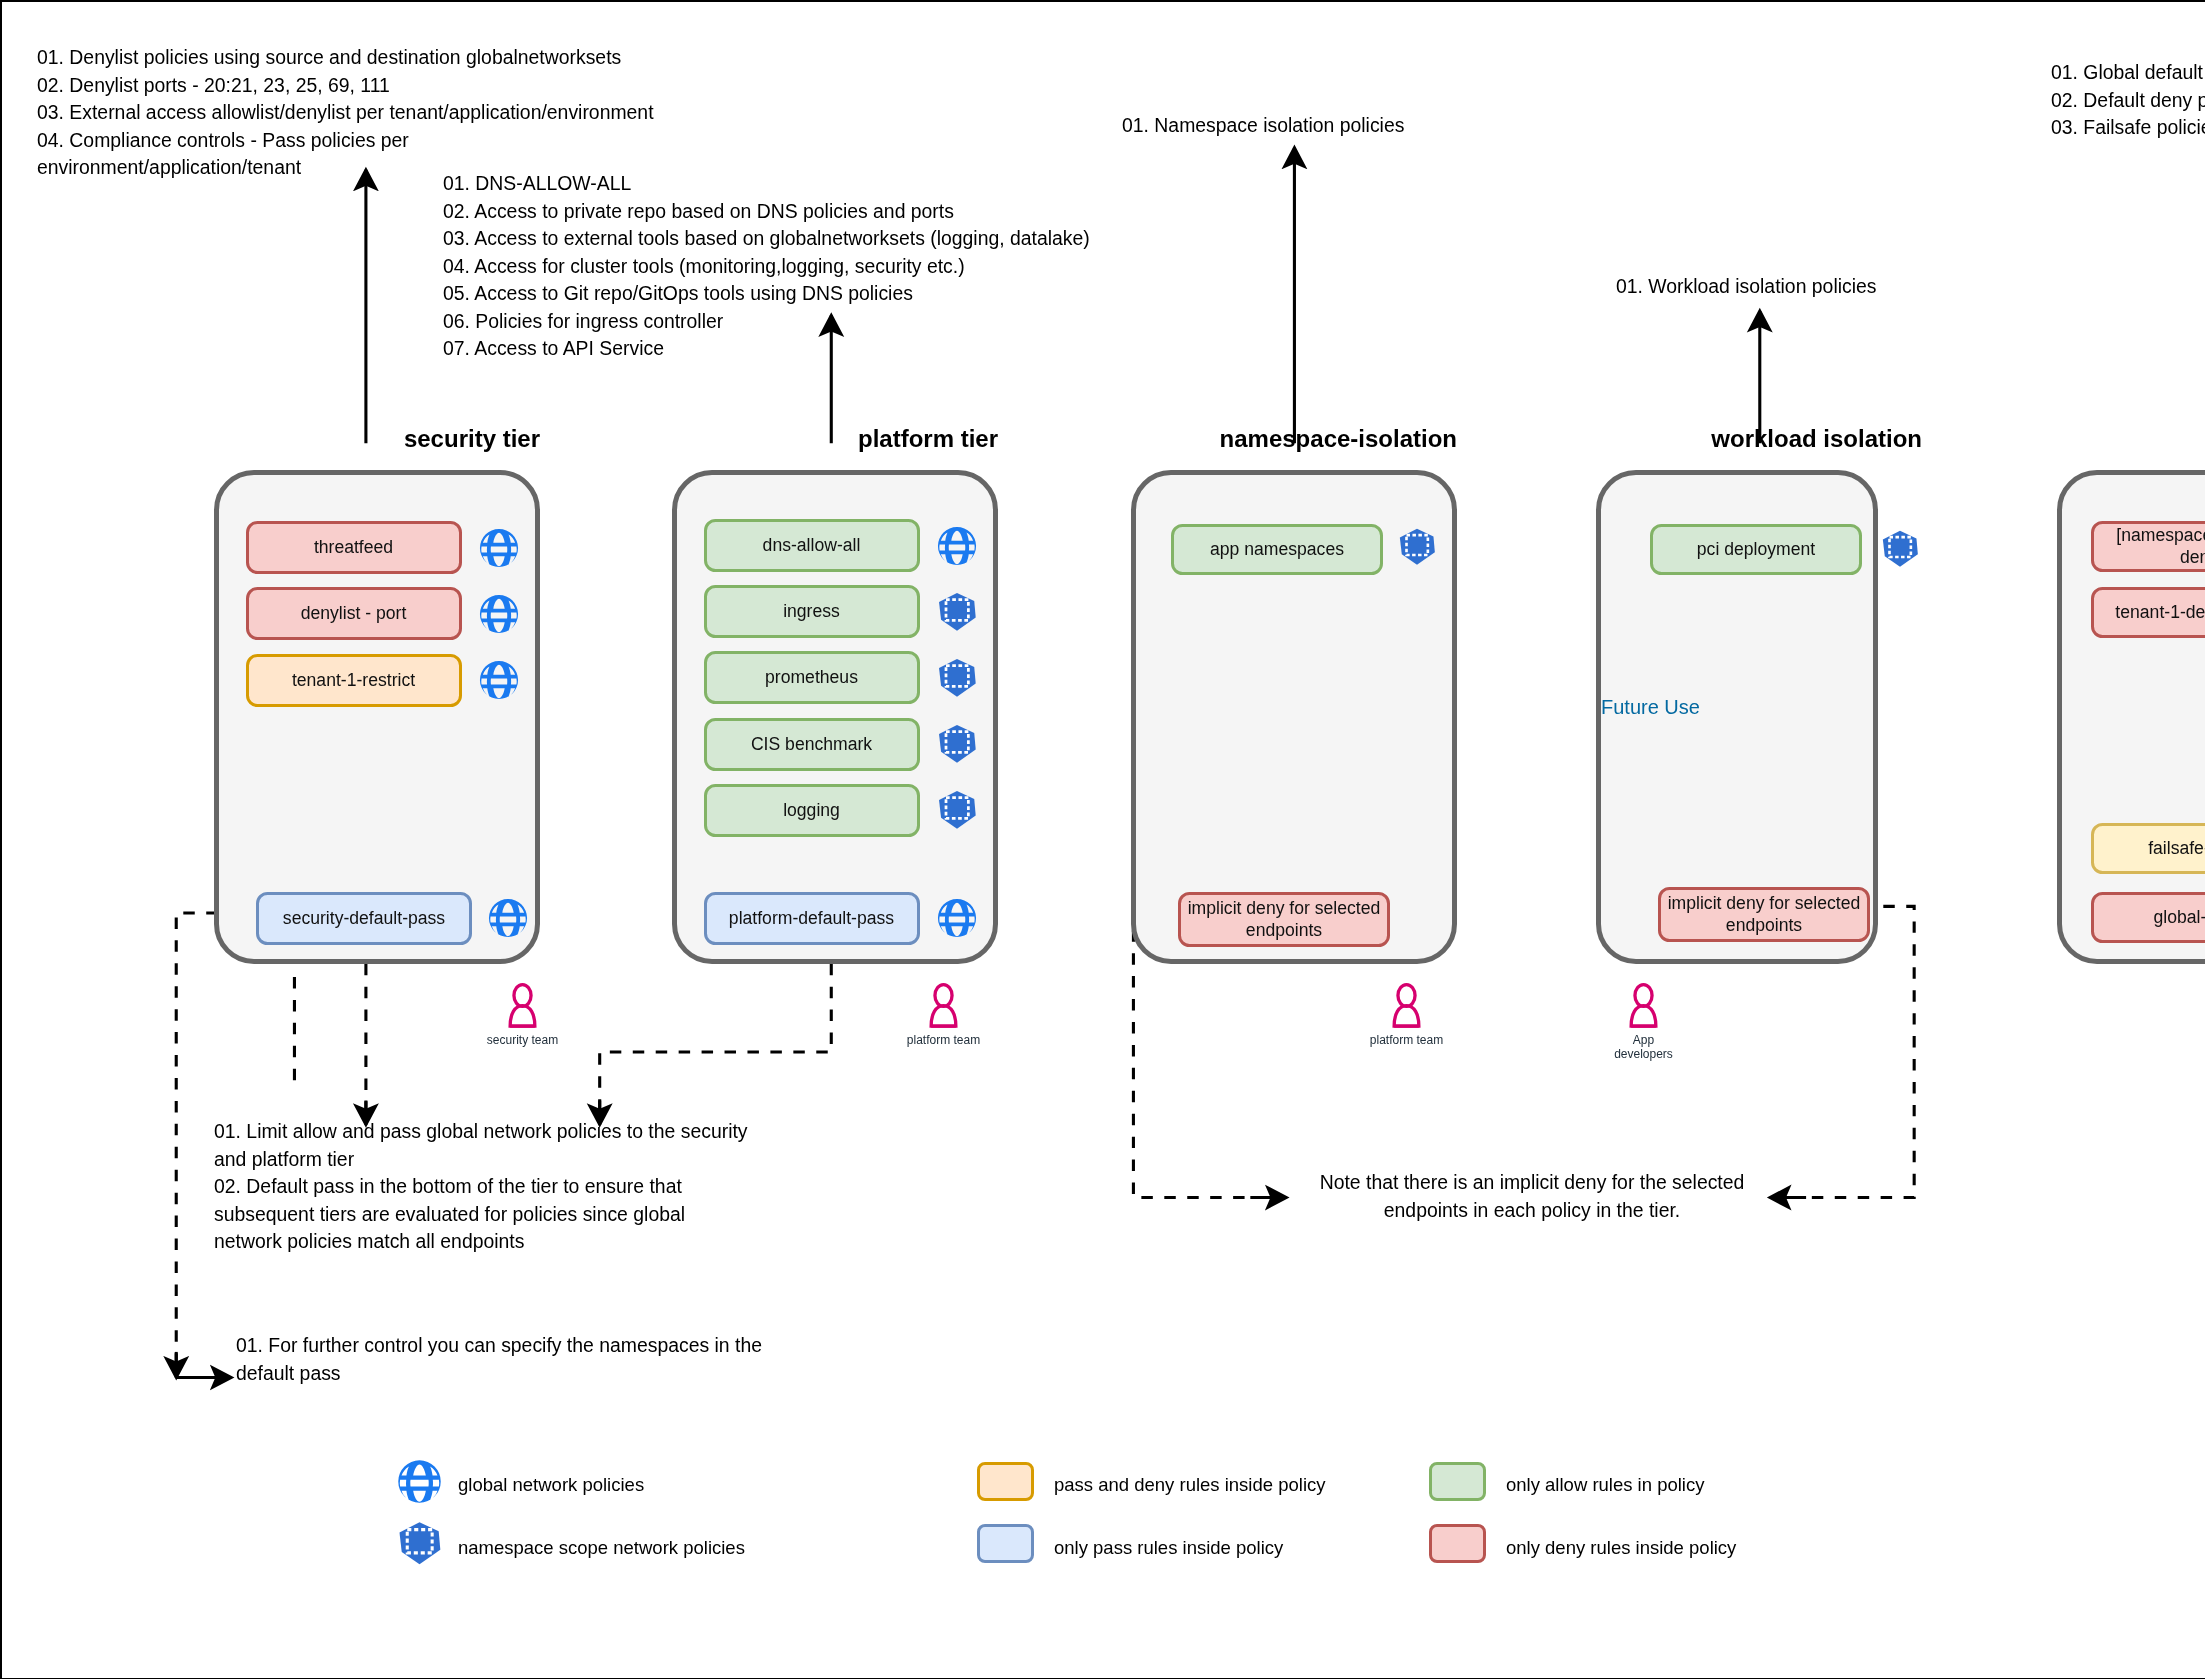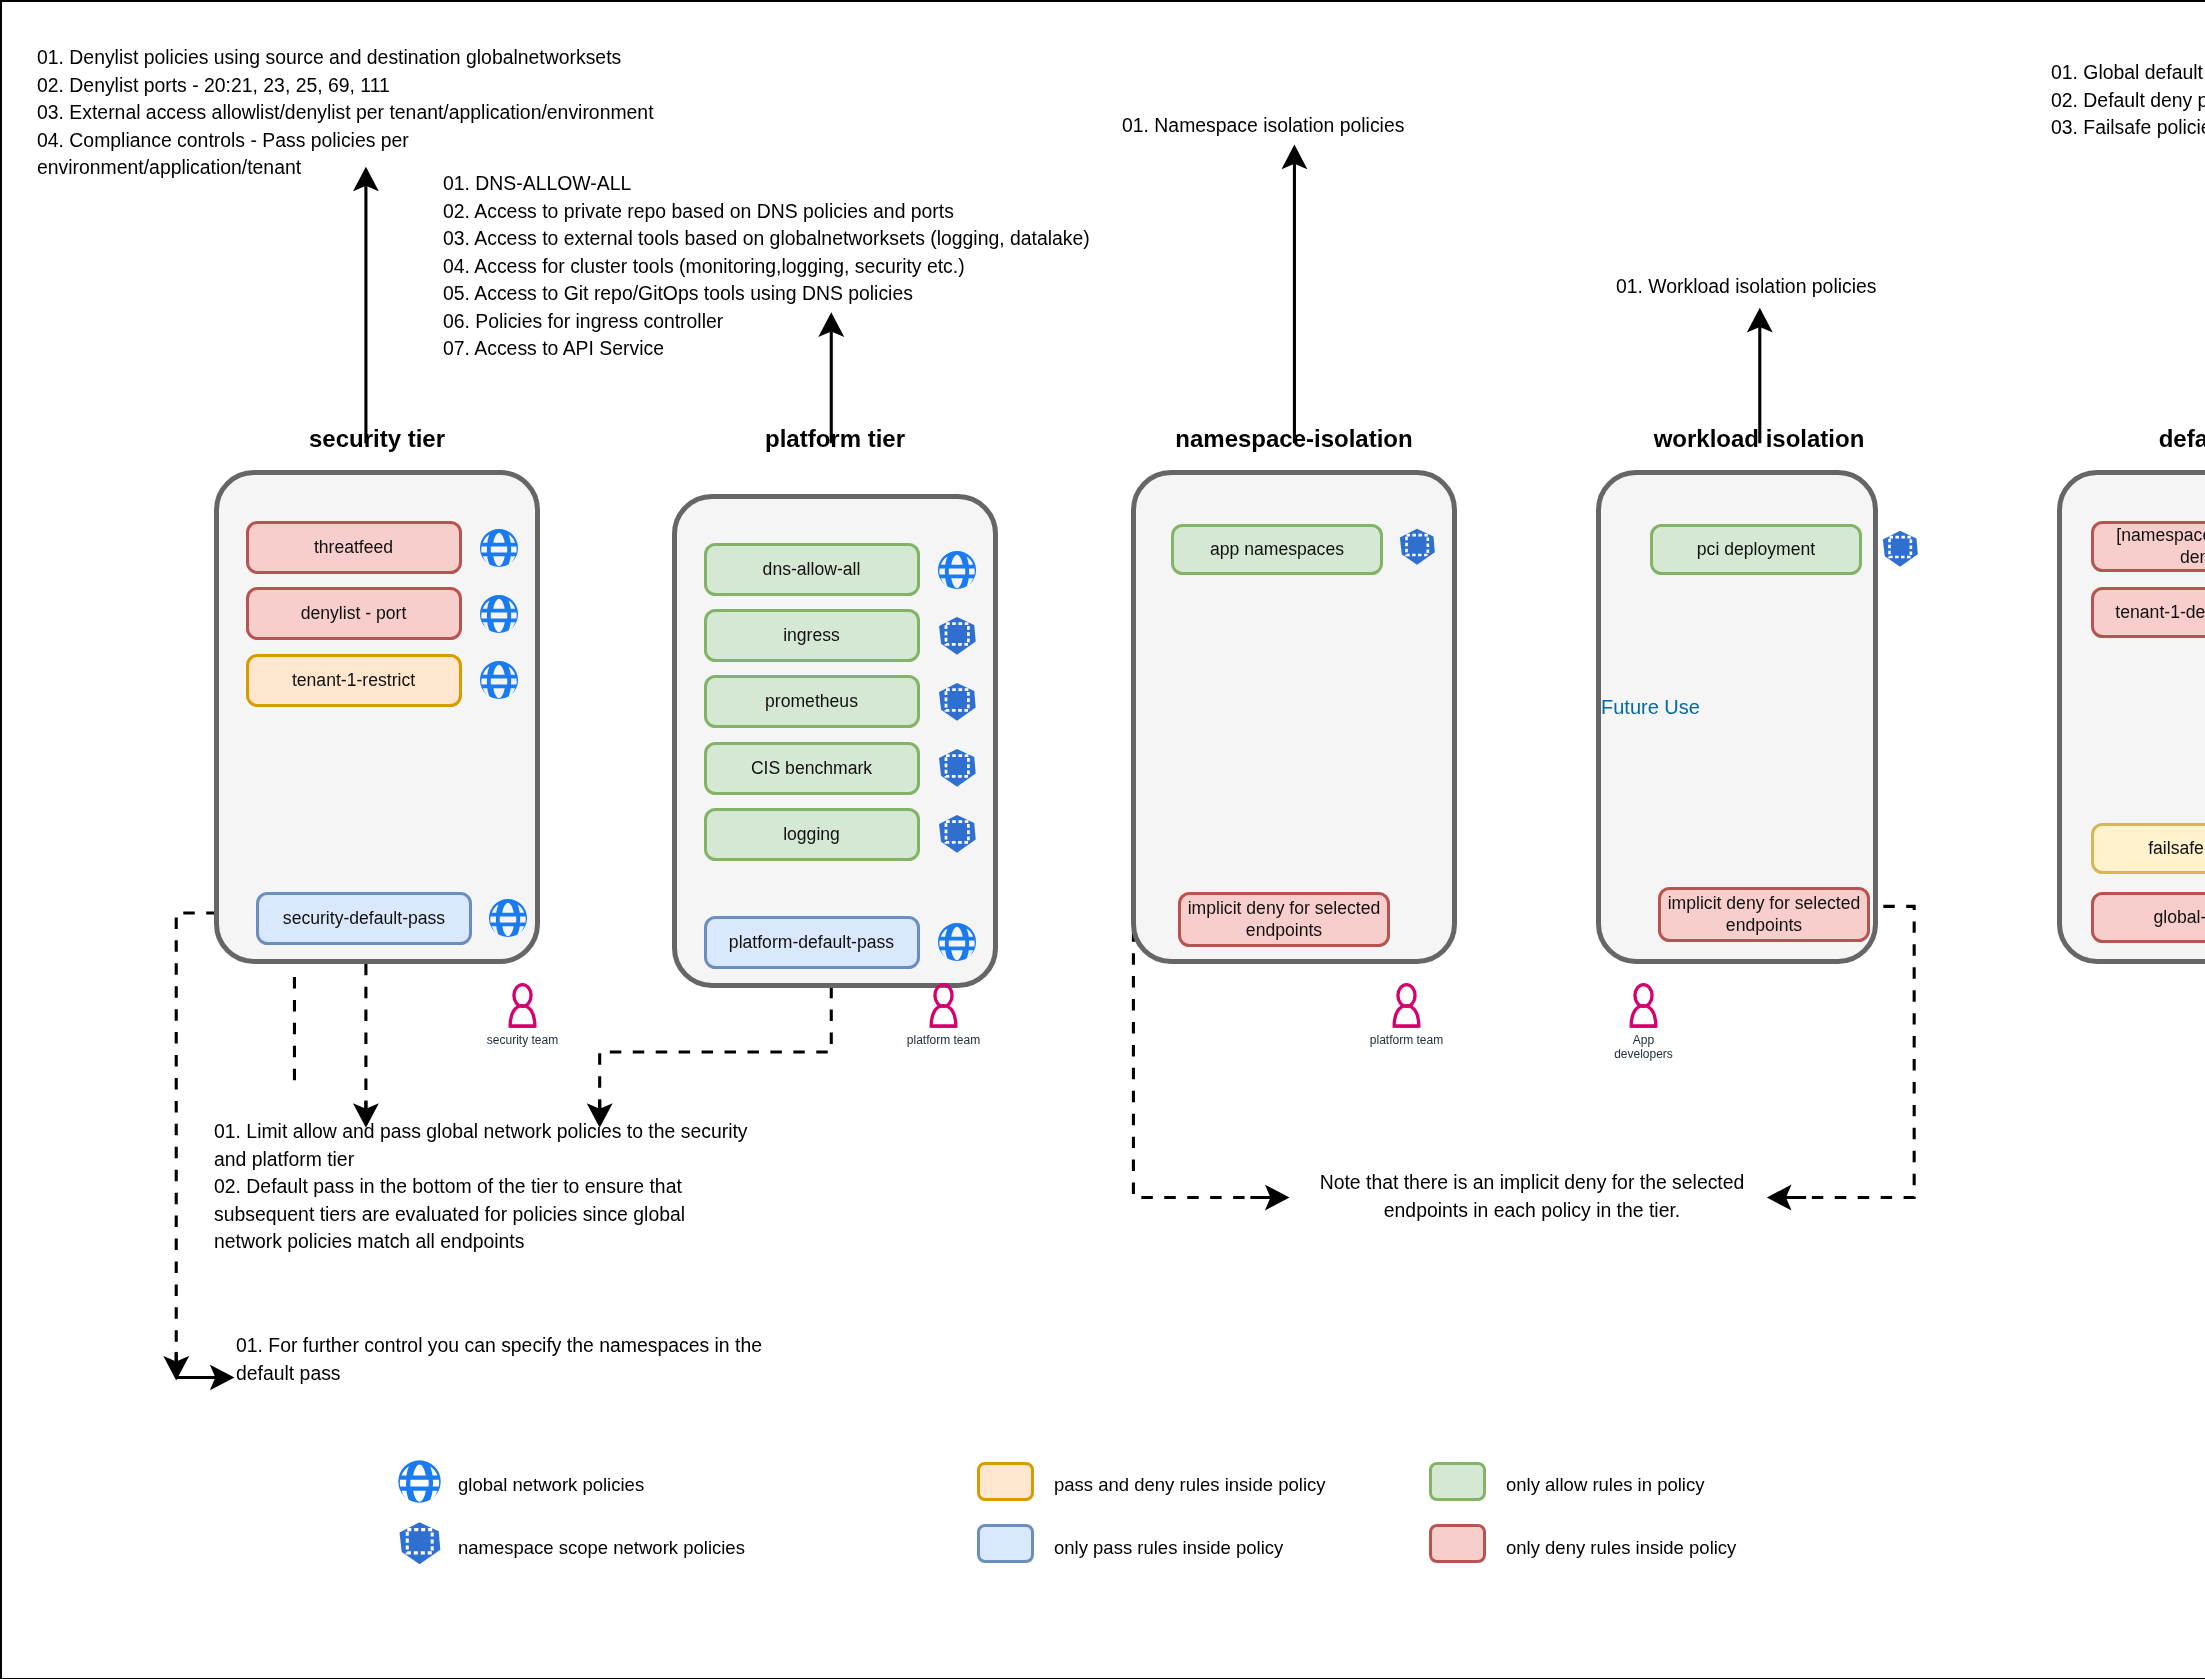--- a/index.html
+++ b/index.html
@@ -15,21 +15,21 @@
   .abs{position:absolute;box-sizing:border-box;}
 
   
   .note{
     font-size:19.4px;line-height:1.42;color:#000000;white-space:pre-line;
   }
   .note-c{text-align:center;}
 
   
   .tier-title{
-    font-size:24px;font-weight:bold;color:#000000;text-align:center;
+    font-size:24px;font-weight:bold;color:#000000;text-align:right;
     width:100%;
   }
   .tier-box{
     background:#f5f5f5;
     border:5.3px solid #666666;
     border-radius:40px;
     box-sizing:border-box;
   }
 
   
@@ -186,21 +186,21 @@
           <g fill="#1a7af0">
             <path d="M12 1.6a10.4 10.4 0 1 0 0 20.8 10.4 10.4 0 0 0 0-20.8zm0 2.1c1.2 0 2.6 2.3 3.1 5.4H8.9c.5-3.1 1.9-5.4 3.1-5.4zm-5.2.9C6.2 5.9 5.8 7.5 5.6 9.1H3.2a8.4 8.4 0 0 1 3.6-4.5zm10.4 0a8.4 8.4 0 0 1 3.6 4.5h-2.4c-.2-1.6-.6-3.2-1.2-4.5zM2.5 11.2h3c0 .5-.1 1-.1 1.6s0 1.1.1 1.6h-3a8.3 8.3 0 0 1 0-3.2zm5.1 0h8.8c.1.5.1 1 .1 1.6s0 1.1-.1 1.6H7.6c-.1-.5-.1-1-.1-1.6s0-1.1.1-1.6zm10.9 0h3a8.3 8.3 0 0 1 0 3.2h-3c.1-.5.1-1 .1-1.6s0-1.1-.1-1.6zM3.2 16.5h2.4c.2 1.6.6 3.2 1.2 4.5a8.4 8.4 0 0 1-3.6-4.5zm5.7 0h6.2c-.5 3.1-1.9 5.4-3.1 5.4s-2.6-2.3-3.1-5.4zm9.5 0h2.4a8.4 8.4 0 0 1-3.6 4.5c.6-1.3 1-2.9 1.2-4.5z"></path>
           </g>
         </svg>
     </div>
   </div>
 
   <div class="abs" style="left:670px;top:423px;width:326px;">
     <div class="tier-title">platform tier</div>
   </div>
-  <div class="abs tier-box" style="left:670px;top:468px;width:326px;height:494px;margin-top:24px;">
+  <div class="abs tier-box" style="left:670px;top:468px;width:326px;height:494px;">
 
     <div class="chip allow" style="left:26.5px;top:44px;width:216px;height:53px;">dns-allow-all</div>
     <div class="chip allow" style="left:26.5px;top:110px;width:216px;height:53px;">ingress</div>
     <div class="chip allow" style="left:26.5px;top:176px;width:216px;height:53px;">prometheus</div>
     <div class="chip allow" style="left:26.5px;top:243px;width:216px;height:53px;">CIS benchmark</div>
     <div class="chip allow" style="left:26.5px;top:309px;width:216px;height:53px;">logging</div>
     <div class="chip pass" style="left:26.5px;top:417px;width:216px;height:53px;">platform-default-pass</div>
 
     <div class="ic" style="left:258px;top:49px;">
       <svg width="44" height="44" viewBox="0 0 24 24">

